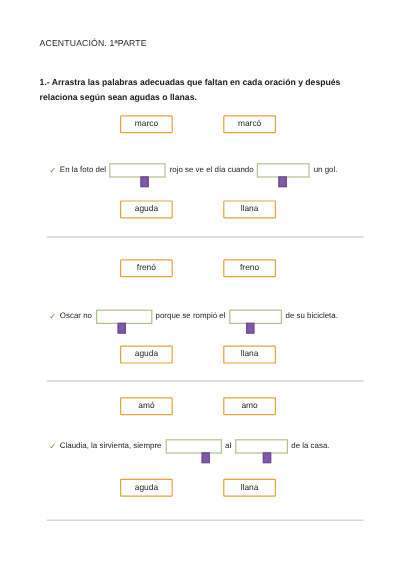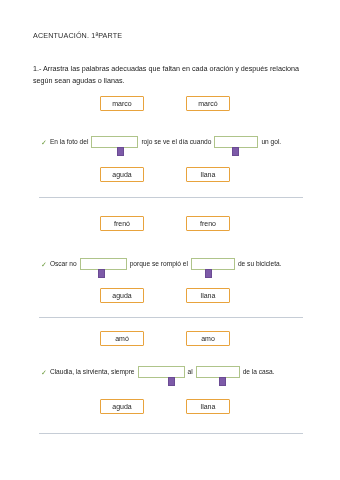--- a/index.html
+++ b/index.html
@@ -33,21 +33,21 @@
     color: #2b2b2b;
     white-space: nowrap;
   }
 
   .instructions {
     position: absolute;
     left: 33px;
     top: 63px;
     width: 280px;
     font-size: 7.2px;
-    font-weight: normal;
+    font-weight: bold;
     line-height: 1.62;
     color: #1b1b1b;
   }
 
   
   .word-row {
     position: absolute;
     left: 0;
     width: 340px;
     height: 20px;

